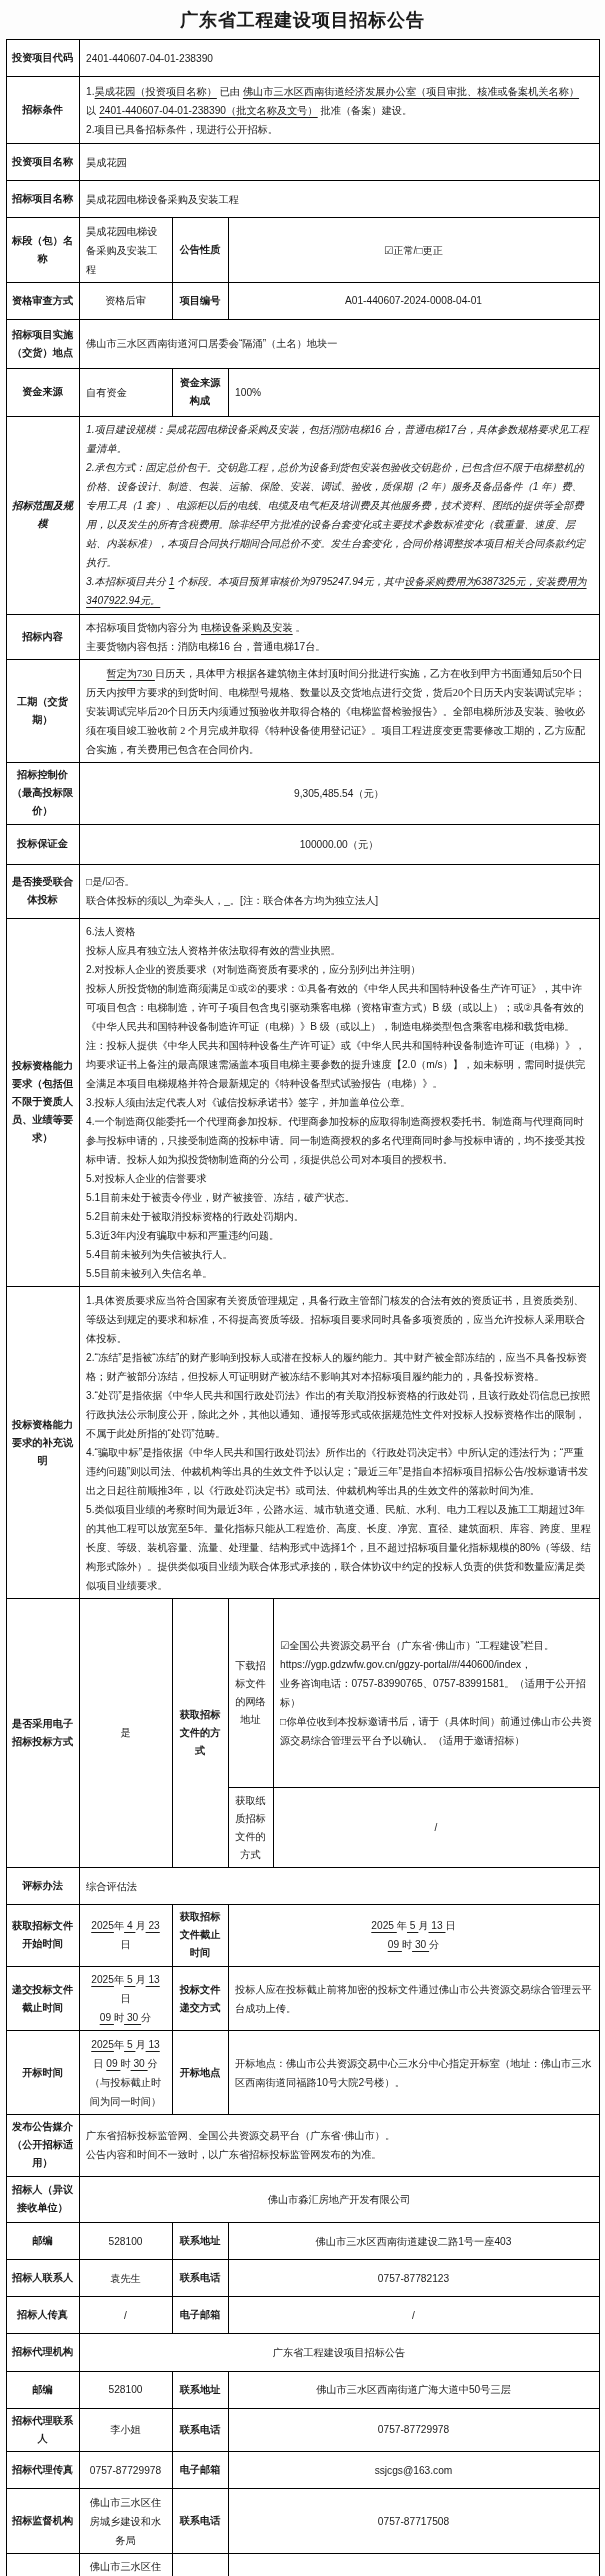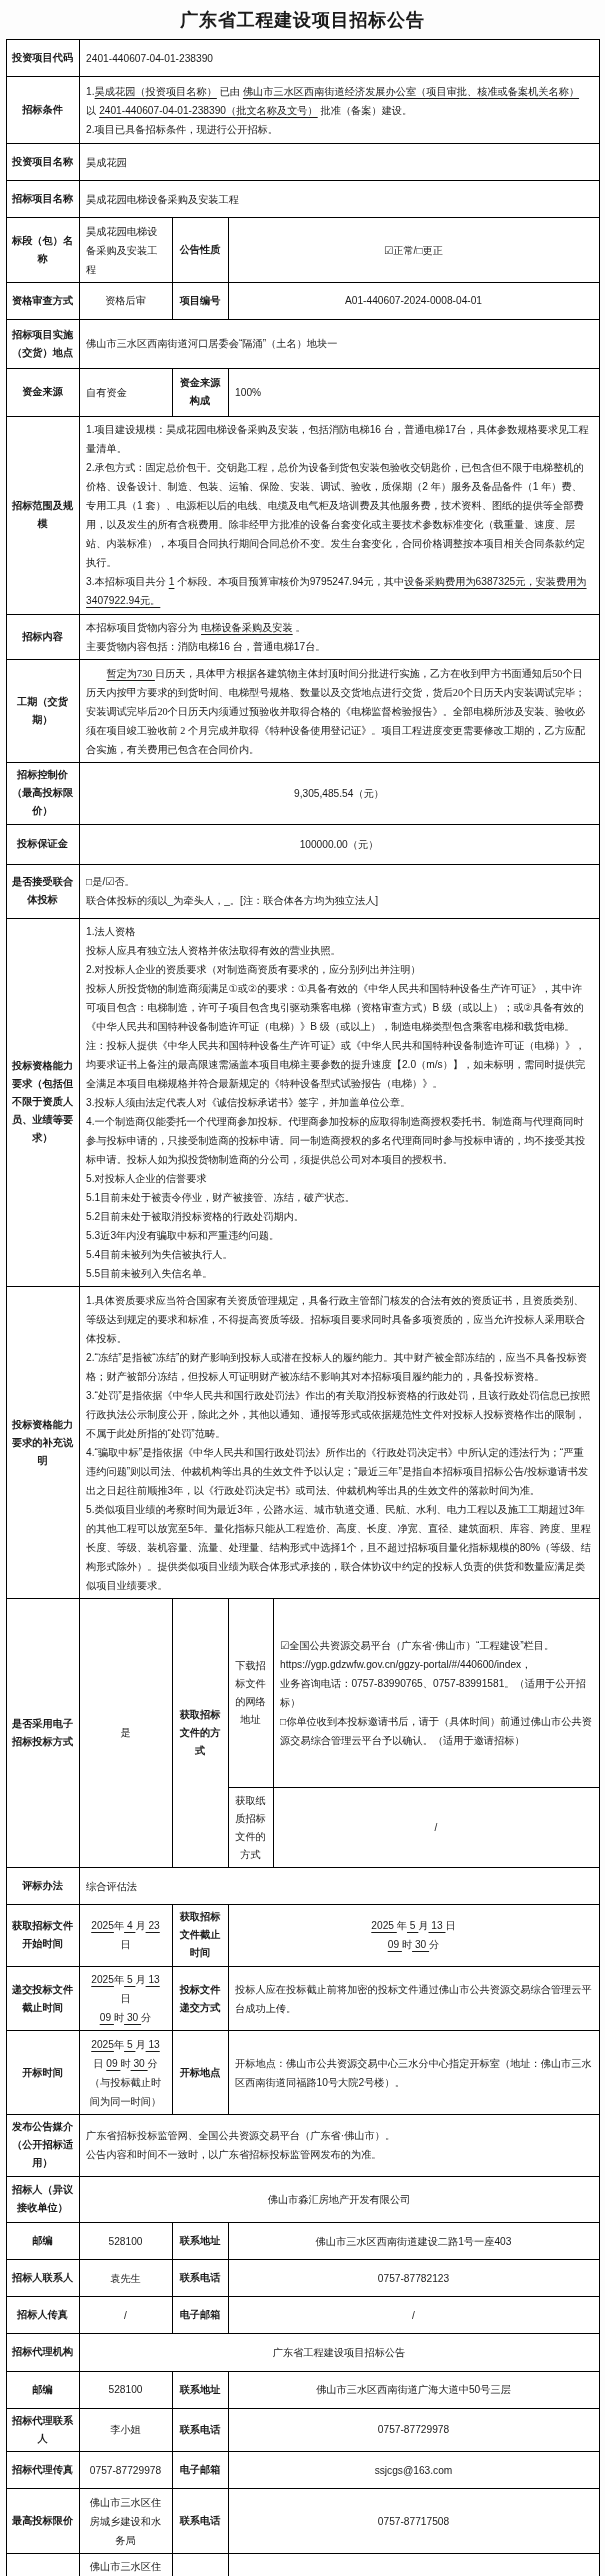--- a/index.html
+++ b/index.html
@@ -13,21 +13,21 @@
   td.c{text-align:center;}
   td.l{text-align:left;}
   .para{margin:0;}
   .indent{text-indent:2em;}
   .useg{text-decoration:underline;text-underline-offset:2.5px;}
   tr.h36>td{height:29.5px;} tr.h40>td{height:33px;} tr.h46>td{height:38px;}
   tr.h48>td{height:39px;margin-top:16px;} tr.h50>td{height:41px;} tr.h52>td{height:43px;}
   tr.h56>td{height:46px;} tr.h60>td{height:49px;}
   tr.h68>td{height:56px;} tr.h70>td{height:57px;} tr.h72>td{height:59px;}
   tr.h87>td{height:71px;} tr.h114>td{height:93px;font-family:Liberation Serif, serif;}
-  tr.h218>td{height:179px;} tr.h222>td{height:182px;}
+  tr.h218>td{height:179px;font-style:italic;} tr.h222>td{height:182px;}
 </style>
 </head>
 <body>
 
 <div class="page">
   <div class="doc-title">广东省工程建设项目招标公告</div>
 
   <table class="doc">
     <colgroup>
       <col style="width:73px">
@@ -128,21 +128,21 @@
       <td class="l" colspan="4">
         <div class="para">□是/☑否。</div>
         <div class="para">联合体投标的须以_为牵头人，_。[注：联合体各方均为独立法人]</div>
       </td>
     </tr>
 
     <tr>
       <td class="lbl">投标资格能力要求（包括但不限于资质人员、业绩等要求）</td>
       <td class="l" colspan="4">
         <div>
-              <div class="para">1.法人资格</div>
+              <div class="para">6.法人资格</div>
               <div class="para">投标人应具有独立法人资格并依法取得有效的营业执照。</div>
               <div class="para">2.对投标人企业的资质要求（对制造商资质有要求的，应分别列出并注明）</div>
               <div class="para">投标人所投货物的制造商须满足①或②的要求：①具备有效的《中华人民共和国特种设备生产许可证》，其中许可项目包含：电梯制造，许可子项目包含曳引驱动乘客电梯（资格审查方式）B 级（或以上）；或②具备有效的《中华人民共和国特种设备制造许可证（电梯）》B 级（或以上），制造电梯类型包含乘客电梯和载货电梯。</div>
               <div class="para">注：投标人提供《中华人民共和国特种设备生产许可证》或《中华人民共和国特种设备制造许可证（电梯）》，均要求证书上备注的最高限速需涵盖本项目电梯主要参数的提升速度【2.0（m/s）】，如未标明，需同时提供完全满足本项目电梯规格并符合最新规定的《特种设备型式试验报告（电梯）》。</div>
               <div class="para">3.投标人须由法定代表人对《诚信投标承诺书》签字，并加盖单位公章。</div>
               <div class="para">4.一个制造商仅能委托一个代理商参加投标。代理商参加投标的应取得制造商授权委托书。制造商与代理商同时参与投标申请的，只接受制造商的投标申请。同一制造商授权的多名代理商同时参与投标申请的，均不接受其投标申请。投标人如为拟投货物制造商的分公司，须提供总公司对本项目的授权书。</div>
               <div class="para">5.对投标人企业的信誉要求</div>
               <div class="para">5.1目前未处于被责令停业，财产被接管、冻结，破产状态。</div>
               <div class="para">5.2目前未处于被取消投标资格的行政处罚期内。</div>
               <div class="para">5.3近3年内没有骗取中标和严重违约问题。</div>
@@ -274,21 +274,21 @@
     </tr>
 
     <tr class="h36">
       <td class="lbl">招标代理传真</td>
       <td class="c">0757-87729978</td>
       <td class="lbl">电子邮箱</td>
       <td class="c" colspan="2">ssjcgs@163.com</td>
     </tr>
 
     <tr class="h50">
-      <td class="lbl">最高投标限价</td>
+      <td class="lbl">招标监督机构</td>
       <td class="c">佛山市三水区住房城乡建设和水务局</td>
       <td class="lbl">联系电话</td>
       <td class="c" colspan="2">0757-87717508</td>
     </tr>
 
     <tr class="h87">
       <td class="lbl">收部门</td>
       <td class="c">佛山市三水区住房城乡建设和水务局、佛山市三水区政务服务和数据管理局</td>
       <td class="lbl">联系电话</td>
       <td class="c" colspan="2">0757－87717508、0757-87732610</td>

